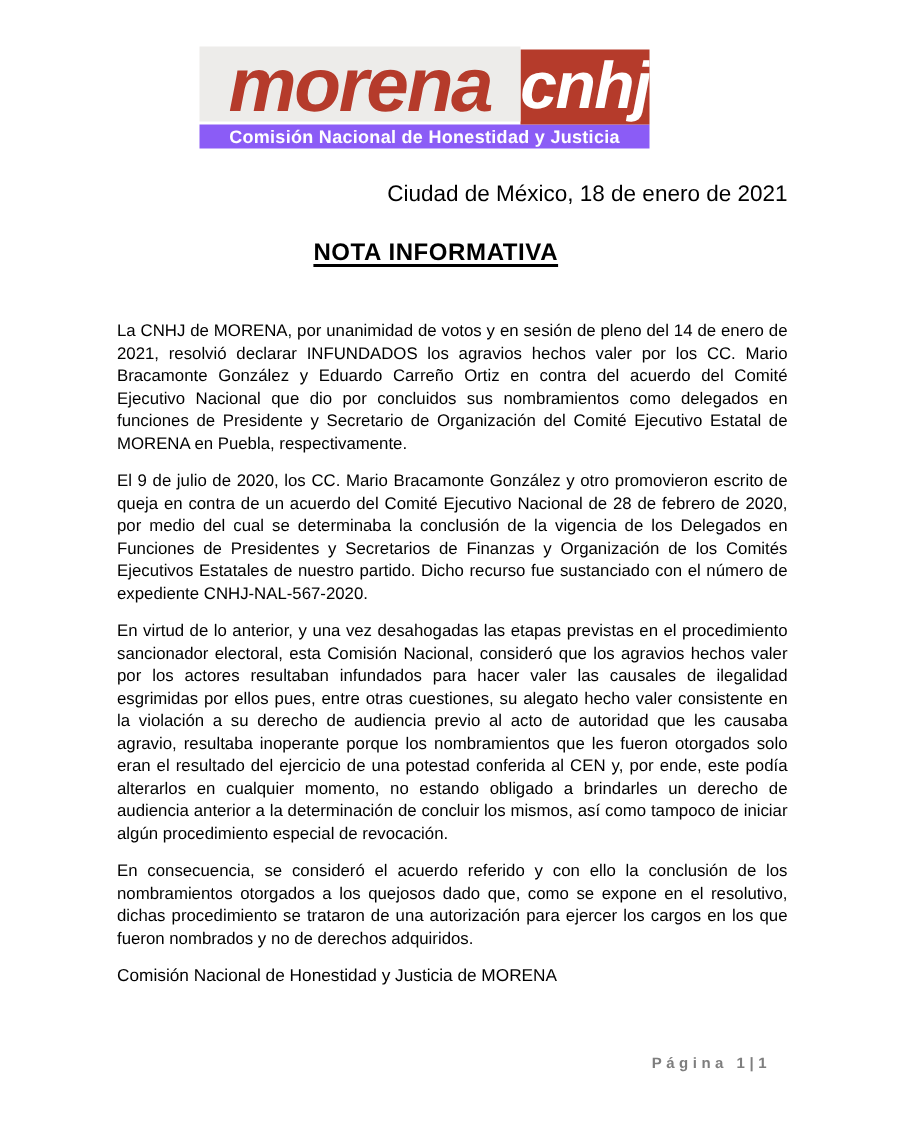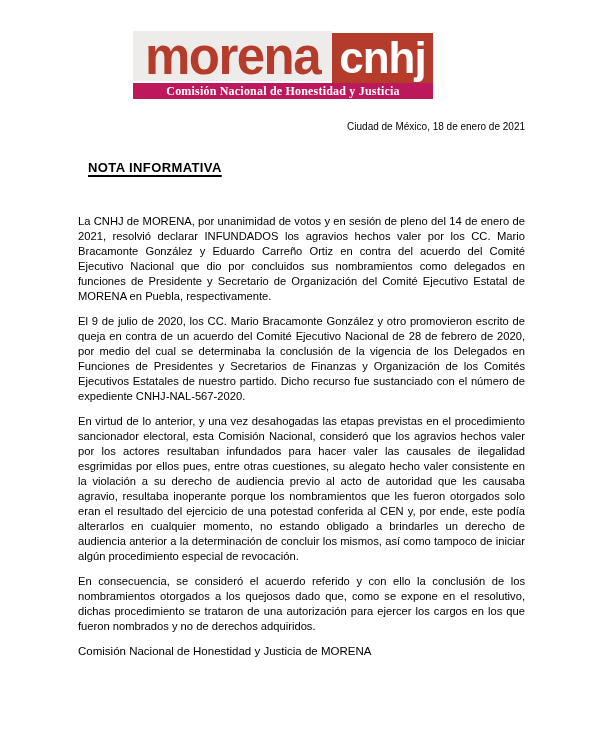--- a/index.html
+++ b/index.html
@@ -6,44 +6,44 @@
   .page{
     position:relative;
     width:600px;height:750px;
     background:#ffffff;
     font-family:"Liberation Sans", sans-serif;
     color:#000;
     overflow:hidden;
   }
   
   .logo{position:absolute;left:133px;top:33px;width:300px;}
-  .logo-row1{display:flex;height:50px;}
+  .logo-row1{display:flex;height:50px;font-style:italic;}
   .logo-left{
     flex:1;display:flex;align-items:center;justify-content:center;
     font-weight:bold;font-size:51px;letter-spacing:-1.5px;
     transform:translateY(-2px);
   }
   .logo-right{
-    width:101px;display:flex;align-items:center;justify-content:center;
+    width:86px;display:flex;align-items:center;justify-content:center;
     font-weight:bold;font-size:44px;letter-spacing:-1px;color:#fff;
     overflow:hidden;
   }
   .logo-band{
     height:16px;display:flex;align-items:center;justify-content:center;
     color:#fff;font-weight:bold;font-size:12px;letter-spacing:0.2px;
     white-space:nowrap;
   }
   
   .dateline{
     position:absolute;left:78px;top:121px;width:447px;
-    text-align:right;font-size:10px;
+    text-align:right;font-size:15px;
   }
   .doc-title{
-    position:absolute;left:88px;top:160px;width:447px;
-    font-weight:bold;font-size:13px;letter-spacing:0.4px;
+    position:absolute;left:67px;top:160px;width:447px;
+    text-align:center;font-weight:bold;font-size:16px;letter-spacing:0.4px;
     text-decoration:underline;text-decoration-thickness:1.5px;text-underline-offset:3px;
   }
   
   .content{
     position:absolute;left:78px;top:214px;width:447px;
     font-size:11.2px;line-height:15px;text-align:justify;
   }
   .content p.para{margin:0 0 10px 0;}
   .content .b{font-weight:normal;}
   .signature{
@@ -61,32 +61,33 @@
 </head>
 <body>
 
 <div class="page">
 
   <div class="logo">
     <div class="logo-row1">
       <div class="logo-left" style="background: rgb(237, 236, 234); color: rgb(181, 59, 43);">morena</div>
       <div class="logo-right" style="background: rgb(181, 59, 43);">cnhj</div>
     </div>
-    <div class="logo-band" style="background: #be185d; font-family: Liberation Serif, serif;">Comisión Nacional de Honestidad y Justicia</div>
+    <div class="logo-band" style="background: #8b5cf6;">Comisión Nacional de Honestidad y Justicia</div>
   </div>
 
   <div class="dateline">Ciudad de México, 18 de enero de 2021</div>
 
   <div class="doc-title">NOTA INFORMATIVA</div>
 
   <div class="content">
 
     <p class="para"><span class="b">La CNHJ de MORENA, por unanimidad de votos y en sesión de pleno del 14 de enero de 2021, resolvió declarar INFUNDADOS los agravios hechos valer por los CC. Mario Bracamonte González y Eduardo Carreño Ortiz en contra del acuerdo del Comité Ejecutivo Nacional que dio por concluidos sus nombramientos como delegados en funciones de Presidente y Secretario de Organización del Comité Ejecutivo Estatal de MORENA en Puebla, respectivamente.</span></p>
       <p class="para"><span>El 9 de julio de 2020, los CC. Mario Bracamonte González y otro promovieron escrito de queja en contra de un acuerdo del Comité Ejecutivo Nacional de 28 de febrero de 2020, por medio del cual se determinaba la conclusión de la vigencia de los Delegados en Funciones de Presidentes y Secretarios de Finanzas y Organización de los Comités Ejecutivos Estatales de nuestro partido. Dicho recurso fue sustanciado con el número de expediente CNHJ-NAL-567-2020.</span></p>
       <p class="para"><span>En virtud de lo anterior, y una vez desahogadas las etapas previstas en el procedimiento sancionador electoral, esta Comisión Nacional, consideró que </span><span class="b">los agravios hechos valer por los actores resultaban infundados</span><span> para hacer valer las causales de ilegalidad esgrimidas por ellos pues, entre otras cuestiones, su alegato hecho valer consistente en la violación a su derecho de audiencia previo al acto de autoridad que les causaba agravio, resultaba inoperante porque los nombramientos que les fueron otorgados solo eran el resultado del ejercicio de una potestad conferida al CEN y, por ende, este podía alterarlos en cualquier momento, </span><span class="b">no estando obligado a brindarles un derecho de audiencia anterior a la determinación de concluir los mismos, así como tampoco de iniciar algún procedimiento especial de revocación.</span></p>
       <p class="para"><span>En consecuencia, se consideró el acuerdo referido y con ello </span><span class="b">la conclusión de los nombramientos otorgados a los quejosos dado que, como se expone en el resolutivo, dichas procedimiento se trataron de una autorización para ejercer los cargos en los que fueron nombrados y no de derechos adquiridos.</span></p>
       <div class="signature">Comisión Nacional de Honestidad y Justicia de MORENA</div>
   </div>
 
   <div class="footer" style="color: rgb(126, 126, 126);">
+    <div class="page-num">Página 1|1</div>
   </div>
 
 </div>
 
 </body></html>

